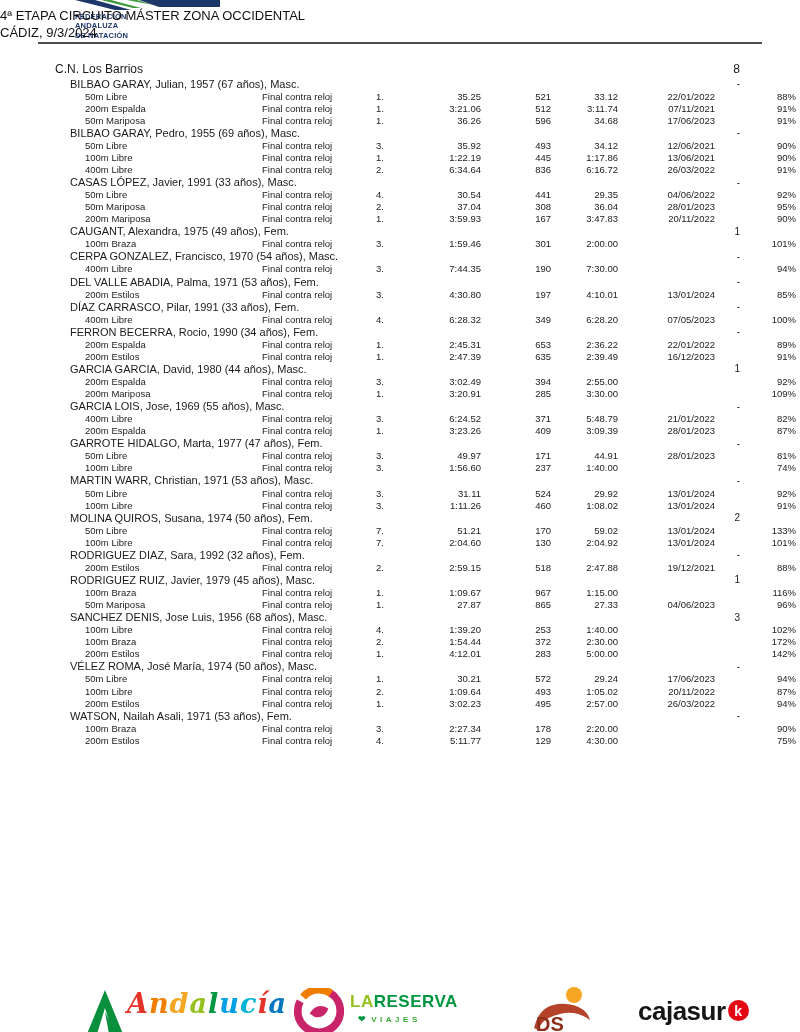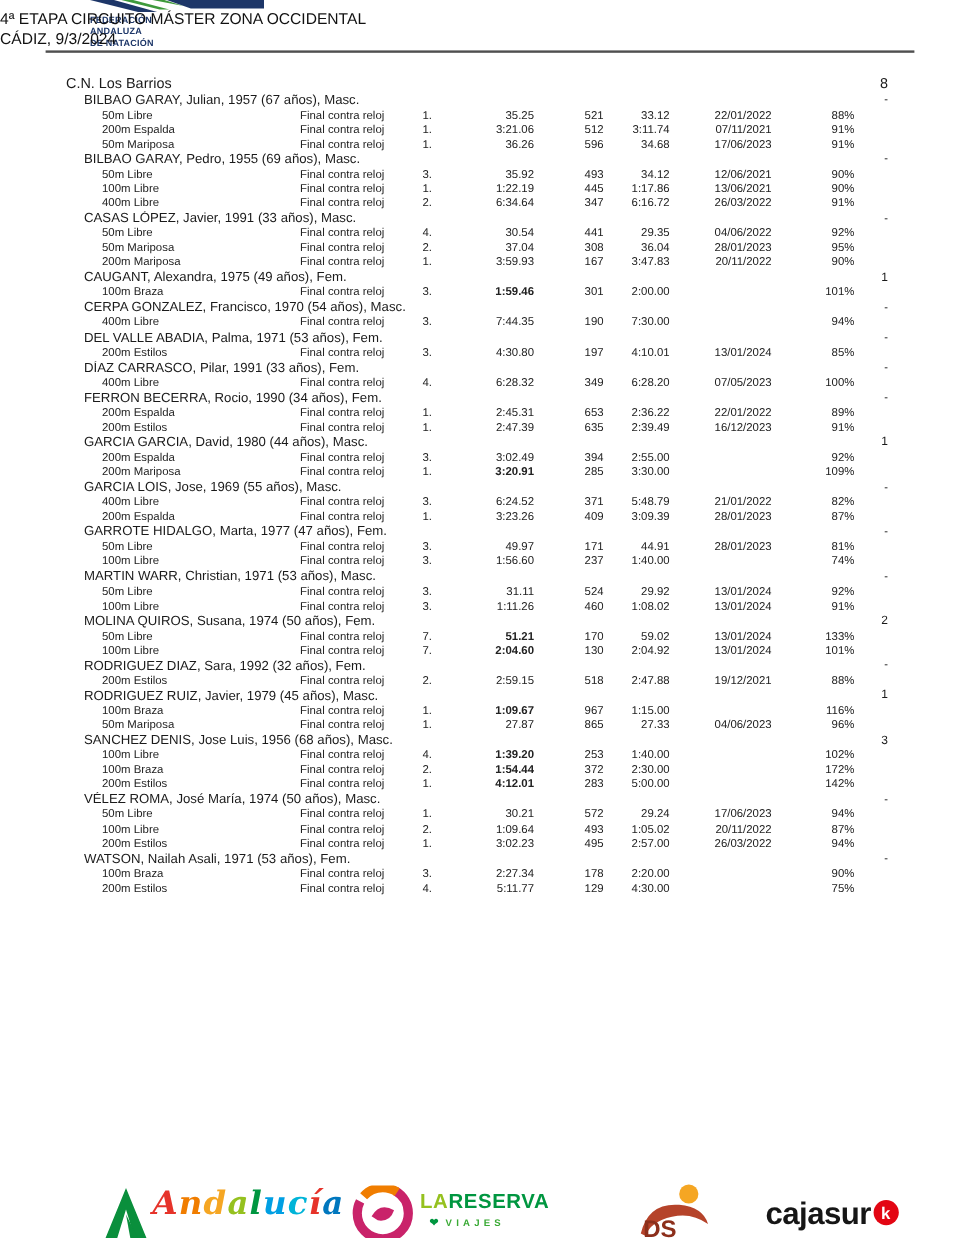--- a/index.html
+++ b/index.html
@@ -20,25 +20,25 @@
   
   .results { position:absolute; left:40px; top:62px; width:700px; }
   .club-row { display:flex; height:15px; align-items:flex-start; padding-left:15px; font-size:12px; }
   .club-row .val { margin-left:auto; }
   .swimmer-row { display:flex; height:13px; align-items:center; padding-left:30px; font-size:11px; }
   .swimmer-row .val { margin-left:auto; font-size:10px; }
   .result-row {
     display:grid;
     grid-template-columns:165px 102px 20px 73px 58px 55px 85px 69px;
     padding-left:45px; height:12.1px; align-items:center;
-    font-size:9.5px; color:#222;
+    font-size:9.5px; color:#222;gap:12px;
   }
   .cell { white-space:nowrap; overflow:hidden; }
   .c-time,.c-pts,.c-entry,.c-date,.c-pct { text-align:right; }
-  .b { font-weight:bold; }
+  .b { font-weight:normal; }
   
   .sponsor { position:absolute; }
   .junta-a { left:85px; top:988px; }
   .andalucia-script { position:absolute; left:127px; top:988px; font-family:"DejaVu Serif", serif; font-style:italic; font-weight:bold; font-size:27px; letter-spacing:1px; }
   .lareserva { left:292px; top:988px; }
   .lareserva-text { position:absolute; left:350px; top:992px; }
   .lr-main { font-size:17px; font-weight:bold; letter-spacing:.5px; }
   .lr-la { color:#95c11f;margin-top:44px; } .lr-reserva { color:#009640;text-align:right; }
   .lr-sub { margin-top:2px; font-size:8px; font-weight:bold; color:#3aaa35; letter-spacing:3.5px; padding-left:8px; }
   .lr-heart { color:#009640; font-size:9px; letter-spacing:0; }
@@ -134,21 +134,21 @@
           <span class="cell c-pts">445</span>
           <span class="cell c-entry">1:17.86</span>
           <span class="cell c-date">13/06/2021</span>
           <span class="cell c-pct">90%</span>
         </div>
         <div class="result-row">
           <span class="cell c-event">400m Libre</span>
           <span class="cell c-heat">Final contra reloj</span>
           <span class="cell c-rank">2.</span>
           <span class="cell c-time">6:34.64</span>
-          <span class="cell c-pts">347</span>
+          <span class="cell c-pts">836</span>
           <span class="cell c-entry">6:16.72</span>
           <span class="cell c-date">26/03/2022</span>
           <span class="cell c-pct">91%</span>
         </div>
         <div class="swimmer-row">
           <span class="cell ">CASAS LÓPEZ, Javier,  1991 (33 años),  Masc.</span>
           <span class="cell val">-</span>
         </div>
         <div class="result-row">
           <span class="cell c-event">50m Libre</span>

